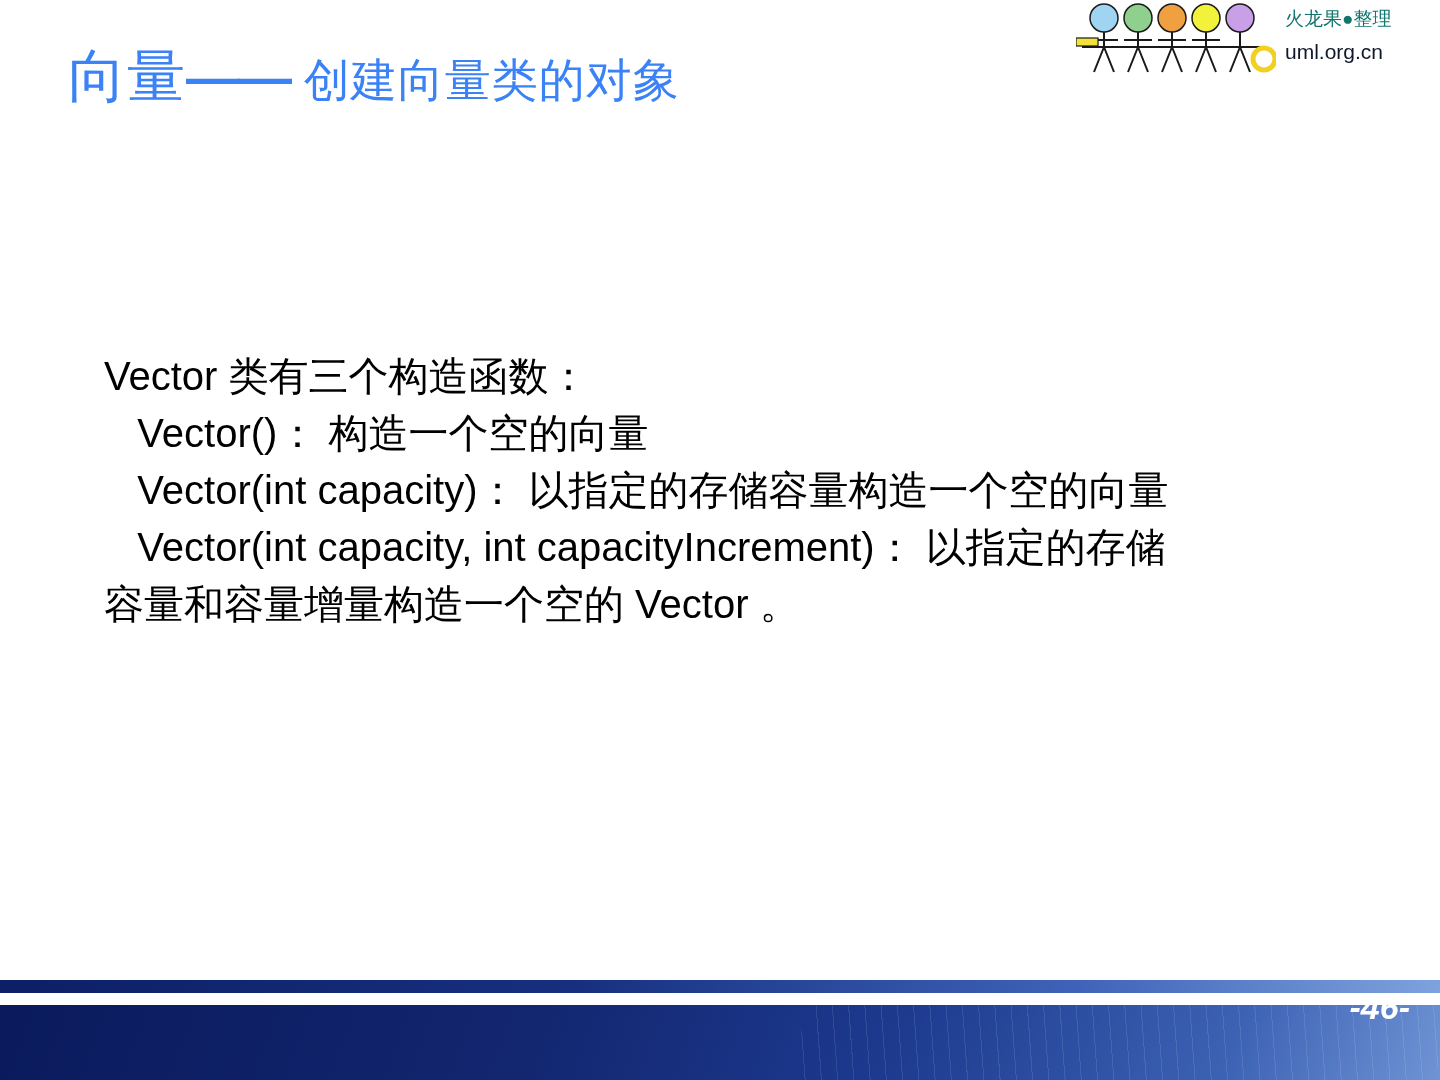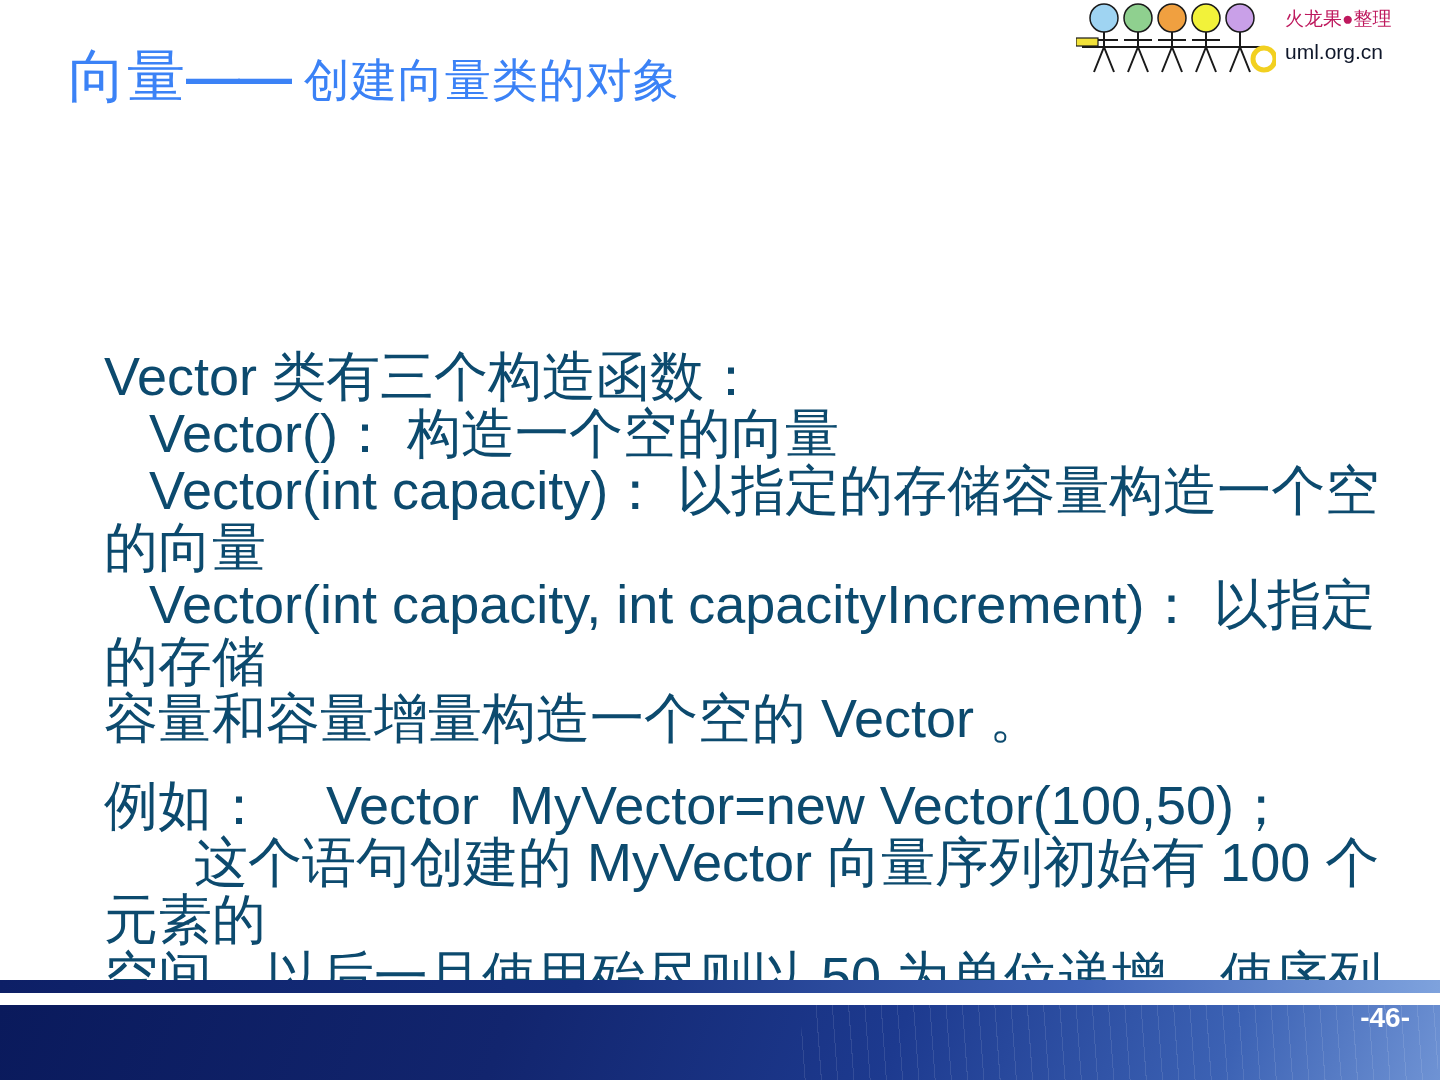--- a/index.html
+++ b/index.html
@@ -37,21 +37,21 @@
     height: 78px;
   }
   .logo-text {
     position: absolute;
     left: 215px;
     top: 6px;
     width: 150px;
   }
   .logo-cn {
     font-size: 19px;
-    color: #be185d;
+    color: #0f766e;
     letter-spacing: 0px;
     white-space: nowrap;
   }
   .logo-url {
     font-size: 21px;
     color: #0f172a;
     margin-top: 8px;
     white-space: nowrap;
   }
 
@@ -77,23 +77,23 @@
   }
 
   
   .body-area {
     position: absolute;
     left: 104px;
     top: 348px;
     width: 1300px;
   }
   .para {
-    font-size: 54px;
+    font-size: 40px;
     line-height: 57px;
-    color: #0c4a6e;
+    color: #000000;
     margin: 0;
     white-space: pre-wrap;
   }
   .para-1 {
     margin-bottom: 6px;
   }
   .para-2 {
     margin-top: 30px;
   }
 
@@ -137,22 +137,23 @@
     top: -40px;
     width: 640px;
     height: 160px;
     background:
       repeating-linear-gradient(80deg, rgba(255,255,255,0.10) 0px, rgba(255,255,255,0.10) 1px, rgba(255,255,255,0) 1px, rgba(255,255,255,0) 16px);
     transform: skewX(-6deg);
   }
   .page-num {
     position: absolute;
     right: 30px;
-    top: 22px;
-    font-size: 28px;
+    top: 8px;
+    font-size: 34px;
+    font-style: italic;
     font-weight: bold;
     color: #ffffff;
     z-index: 3;
   }
 </style>
 </head>
 <body>
 
 <div class="slide">
 
@@ -190,25 +191,20 @@
   <div class="title">
     <span class="t-main">向量</span><span class="t-dash">——</span><span class="t-sub"> 创建向量类的对象</span>
   </div>
 
   <div class="body-area">
     <p class="para para-1">Vector 类有三个构造函数：
    Vector()： 构造一个空的向量
    Vector(int capacity)： 以指定的存储容量构造一个空的向量
    Vector(int capacity, int capacityIncrement)： 以指定的存储
 容量和容量增量构造一个空的 Vector 。</p>
-    <p class="para para-2">例如：    Vector  MyVector=new Vector(100,50)；
-      这个语句创建的 MyVector 向量序列初始有 100 个元素的
-空间，以后一旦使用殆尽则以 50 为单位递增，使序列中元
-素的个数变化成 150 ， 200 ，…。在创建 Vector 序列时，
-不需要指明序列中元素的类型，可以在使用时确定。</p>
   </div>
 
   <div class="bottom-wrap">
     <div class="bar-dark-top"></div>
     <div class="bar-white"></div>
     <div class="bar-main"></div>
     <div class="page-num">-46-</div>
   </div>
 
 </div>

